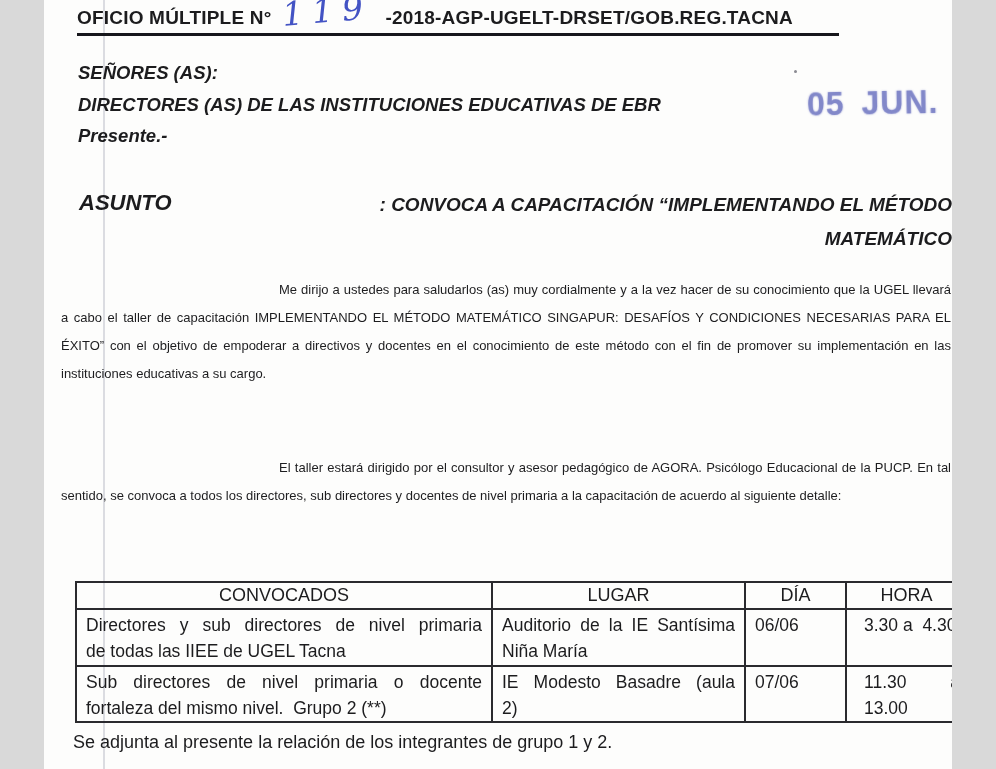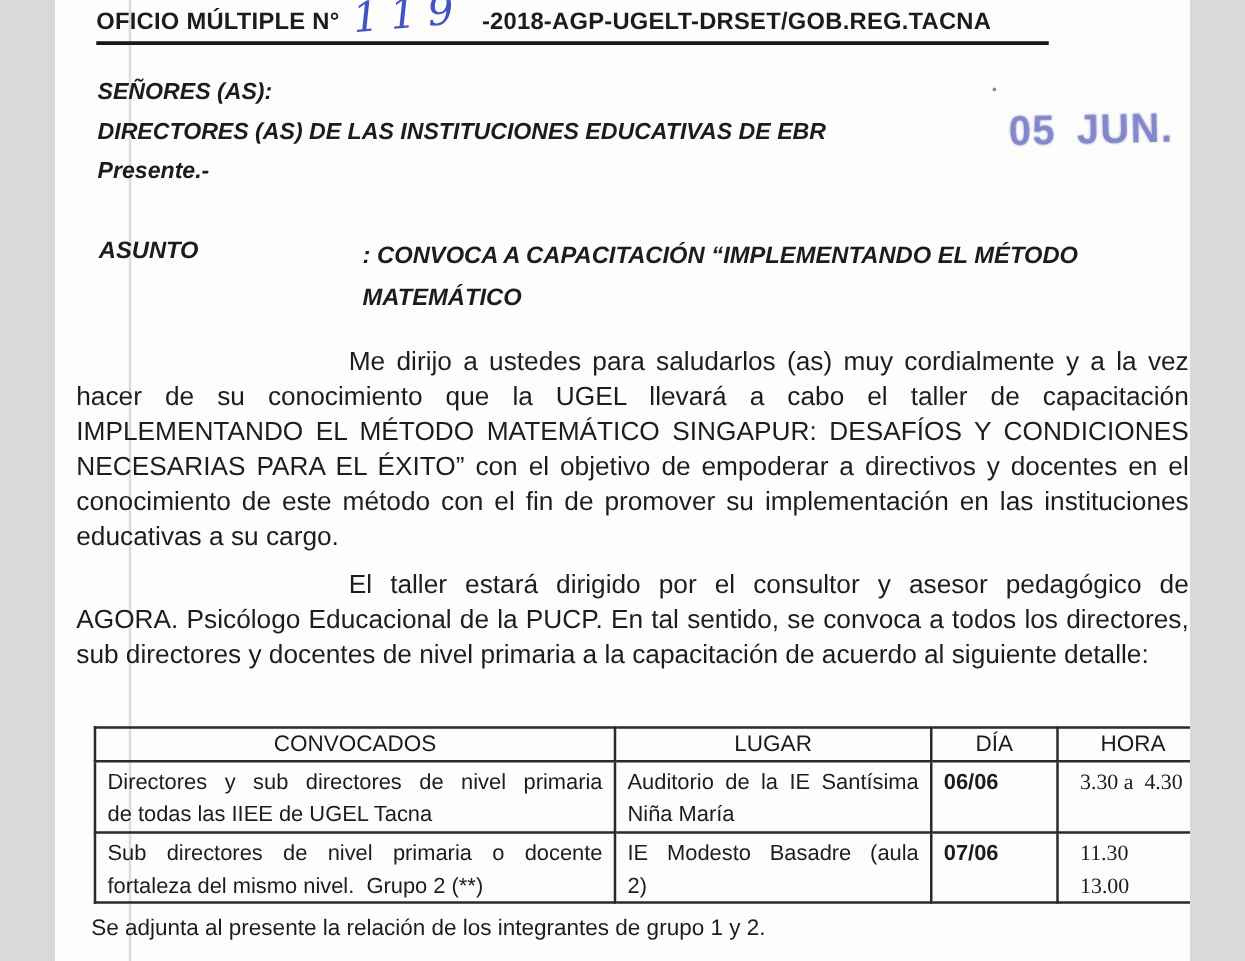--- a/index.html
+++ b/index.html
@@ -30,39 +30,39 @@
   .stamp{
     position:absolute;left:763px;top:84px;font-weight:bold;font-size:32px;
     letter-spacing:1px;word-spacing:7px;opacity:.85;white-space:nowrap;
     transform:rotate(-1.2deg) scaleY(1.04);
     text-shadow:0 0 2px rgba(110,117,195,.6);filter:blur(.25px);
   }
   .ink-dot{position:absolute;left:750px;top:70px;width:3px;height:3px;
     border-radius:50%;background:#8a8a92;}
   
   .subject-label{position:absolute;left:35px;top:190px;font-weight:bold;
-    font-style:italic;font-size:19px;}
+    font-style:italic;font-size:22px;}
   .subject-lines{position:absolute;left:246px;top:188px;font-weight:bold;
-    font-style:italic;font-size:19px;line-height:34px;}
+    font-style:italic;font-size:19px;line-height:34px;text-align:right;}
   
-  .para{position:absolute;left:17px;width:890px;font-size:21px;line-height:28px;
+  .para{position:absolute;left:17px;width:890px;font-size:13px;line-height:28px;
     text-align:justify;text-indent:218px;color:#1d1d1f;}
   .p1{top:276px;}
   .p2{top:454px;}
   
   .schedule{position:absolute;left:31px;top:541px;width:891px;
     border-collapse:collapse;table-layout:fixed;margin-top:40px;}
   .schedule th,.schedule td{border:2px solid #2a2a2e;}
   .schedule th{font-weight:400;font-size:18px;text-align:center;padding:0;height:25px;}
   .schedule td{vertical-align:top;font-size:17.5px;line-height:26px;padding:2px 9px 0 9px;}
   .schedule tbody tr:nth-child(1){height:57px;}
   .schedule tbody tr:nth-child(2){height:55px;}
   .schedule tbody tr:nth-child(3){height:51px;}
-  .schedule td.c3{font-weight:bold;}
-  .schedule td.c4{padding-left:17px;padding-right:6px;font-family:Liberation Serif, serif;}
+  .schedule td.c3{}
+  .schedule td.c4{padding-left:17px;padding-right:6px;}
   .cell-line{white-space:pre-wrap;}
   .cell-line.just{text-align:justify;text-align-last:justify;}
   
   .footer-note{position:absolute;left:29px;top:729px;font-size:18px;line-height:26px;}
 </style>
 </head>
 <body>
 
 <div class="page" style="color: rgb(28, 28, 30);">
 

